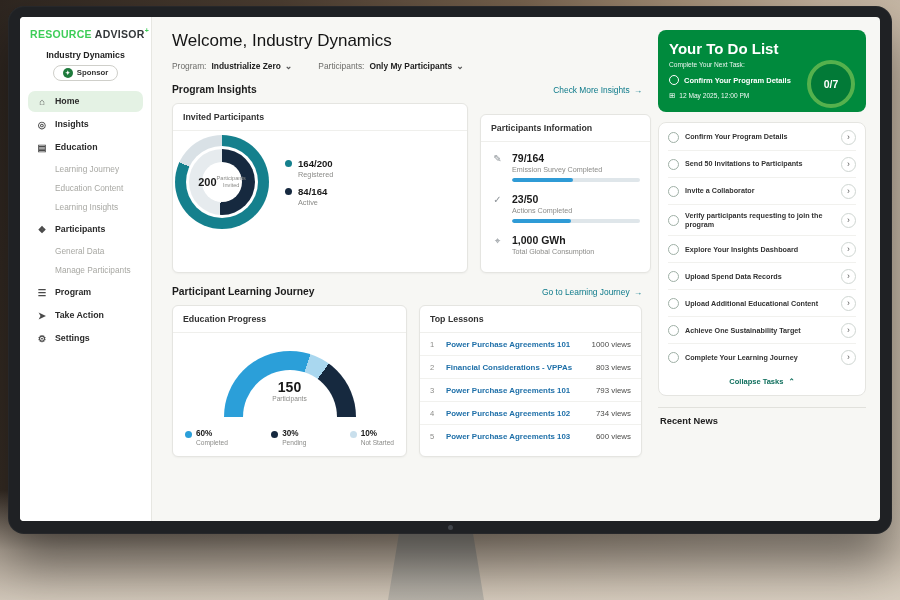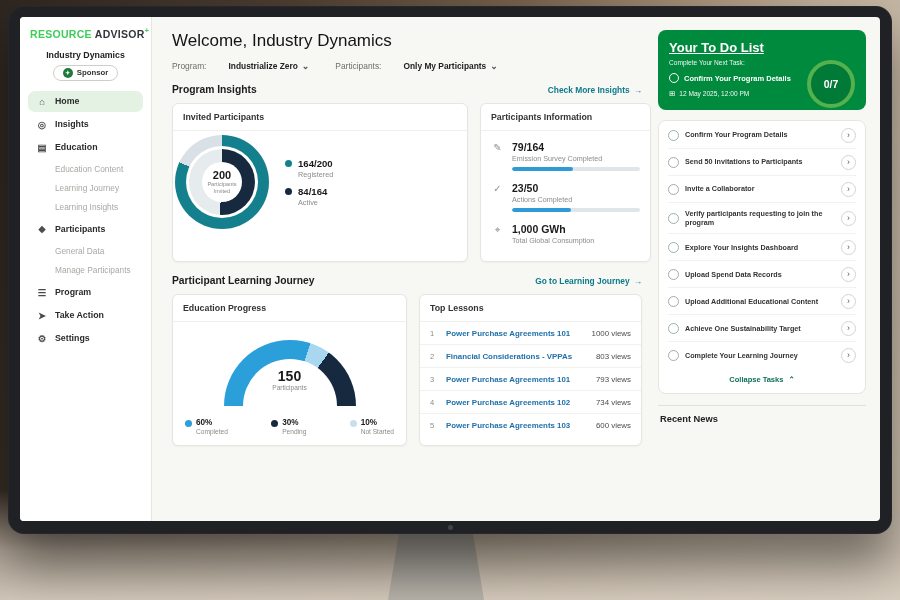--- a/index.html
+++ b/index.html
@@ -33,44 +33,44 @@
   .nav-item{display:flex;align-items:center;gap:7px;padding:5px 8px;margin:2px 0;
     font-size:8.8px;font-weight:bold;color:#2b2b2b;border-radius:7px;cursor:pointer;}
   .nav-item.active{background:#e4f2e4;}
   .nav-ico{width:12px;text-align:center;color:#4a4a4a;font-size:9.5px;}
   .nav-sub{padding:4.5px 8px 4.5px 27px;font-size:8.3px;color:#a8a8a3;cursor:pointer;}
 
   
   .main{flex:1;padding:12px 14px 8px 20px;box-sizing:border-box;min-width:0;}
   h1{font-size:17px;font-weight:normal;color:#141414;margin:2px 0 10px;}
   .filters{display:flex;gap:26px;align-items:center;font-size:8.4px;color:#6d6d6a;}
-  .filter{display:flex;gap:22px;align-items:center;}
+  .filter{display:flex;gap:5px;align-items:center;}
   .fvalue{font-weight:bold;color:#222;display:flex;align-items:center;gap:4px;cursor:pointer;}
   .chev{font-size:9px;color:#555;}
   .section-row{display:flex;justify-content:space-between;align-items:center;margin:13px 0 8px;}
   h2{font-size:10.3px;font-weight:bold;color:#1c1c1c;margin:0;}
-  .tlink{font-size:8.4px;font-weight:bold;color:#0d7a8a;display:flex;align-items:center;gap:4px;cursor:pointer;}
+  .tlink{font-size:8.4px;font-weight:normal;color:#0d7a8a;display:flex;align-items:center;gap:4px;cursor:pointer;}
   .cards-row{display:flex;gap:12px;align-items:stretch;}
   .card{background:#fff;border:1px solid #e5e5e1;border-radius:6px;box-shadow:0 1px 2px rgba(0,0,0,.04);
     box-sizing:border-box;}
   .card-h{font-size:8.8px;font-weight:bold;color:#333;padding:8px 10px;border-bottom:1px solid #efefec;}
   .card-b{padding:10px;}
   .card-invited{width:296px;flex:none;}
-  .card-info{flex:1;}
+  .card-info{flex:1;margin-top:11px;}
   .card-gauge{width:235px;flex:none;}
   .card-lessons{flex:1;}
 
   
   .donut-wrap{display:flex;align-items:center;gap:16px;padding:4px 2px;}
   .donut{position:relative;width:94px;height:94px;flex:none;}
   .ring{position:absolute;border-radius:50%;}
   .ring.outer{inset:0;background:conic-gradient(#15808d 0 295deg,#d9e1e6 0);}
   .ring.mid{inset:11px;background:#fff;}
   .ring.inner{inset:14px;background:conic-gradient(#16293f 0 184deg,#e6ebee 0);}
-  .hole{position:absolute;inset:27px;border-radius:50%;background:#fff;display:flex;flex-direction:column;
+  .hole{position:absolute;inset:27px;border-radius:50%;background:#fff;display:flex;flex-direction:row;
     align-items:center;justify-content:center;text-align:center;}
   .dval{font-size:11px;font-weight:bold;color:#1a1a1a;}
   .dlab{font-size:5.6px;color:#8b8b88;line-height:1.25;width:40px;}
   .dlegend{display:flex;flex-direction:column;gap:7px;}
   .litem{display:flex;gap:6px;align-items:flex-start;}
   .dot{width:7px;height:7px;border-radius:50%;margin-top:2px;flex:none;}
   .lval{font-size:9.6px;font-weight:bold;color:#1a1a1a;}
   .llab{font-size:7.3px;color:#8b8b88;margin-top:1px;}
 
   
@@ -98,21 +98,21 @@
   
   .lrow{display:flex;align-items:center;gap:9px;padding:6.5px 10px;border-bottom:1px solid #f1f1ee;cursor:pointer;}
   .lrow:last-child{border-bottom:none;}
   .lrank{font-size:7.6px;color:#8b8b88;width:7px;flex:none;}
   .lname{flex:1;font-size:7.9px;font-weight:bold;color:#1e6fa8;}
   .lviews{font-size:7.9px;color:#4c4c4a;}
 
   
   .rightpanel{width:224px;flex:none;padding:13px 14px 0 2px;box-sizing:border-box;}
   .todo-green{background:#008a3d;border-radius:8px;padding:10px 11px 12px;color:#fff;position:relative;}
-  .todo-title{font-size:13px;font-weight:bold;text-decoration:underline;}
+  .todo-title{font-size:15px;font-weight:bold;}
   .todo-sub{font-size:6.6px;opacity:.92;margin:4px 0 7px;}
   .todo-next{display:flex;align-items:center;gap:5px;font-size:7.5px;font-weight:bold;width:140px;}
   .wcb{width:8px;height:8px;border:1px solid #fff;border-radius:50%;flex:none;}
   .todo-due{display:flex;align-items:center;gap:4px;font-size:6.6px;margin-top:6px;opacity:.95;}
   .cal{font-size:7.5px;}
   .todo-progress{position:absolute;right:11px;top:30px;width:40px;height:40px;border-radius:50%;
     border:4px solid #55b14d;background:#027a37;display:flex;align-items:center;justify-content:center;
     font-size:10.5px;font-weight:bold;}
   .task-card{background:#fff;border:1px solid #e5e5e1;border-radius:8px;margin-top:10px;padding:1px 9px;}
   .trow{display:flex;align-items:center;gap:6px;padding:5.5px 0;border-bottom:1px solid #f1f1ee;cursor:pointer;}
@@ -149,22 +149,22 @@
           <span>Home</span>
         </div>
         <div class="nav-item">
           <span class="nav-ico">◎</span>
           <span>Insights</span>
         </div>
         <div class="nav-item">
           <span class="nav-ico">▤</span>
           <span>Education</span>
         </div>
+        <div class="nav-sub">Learning Journey</div>
         <div class="nav-sub">Education Content</div>
-        <div class="nav-sub">Learning Journey</div>
         <div class="nav-sub">Learning Insights</div>
         <div class="nav-item">
           <span class="nav-ico">❖</span>
           <span>Participants</span>
         </div>
         <div class="nav-sub">General Data</div>
         <div class="nav-sub">Manage Participants</div>
         <div class="nav-item">
           <span class="nav-ico">☰</span>
           <span>Program</span>

